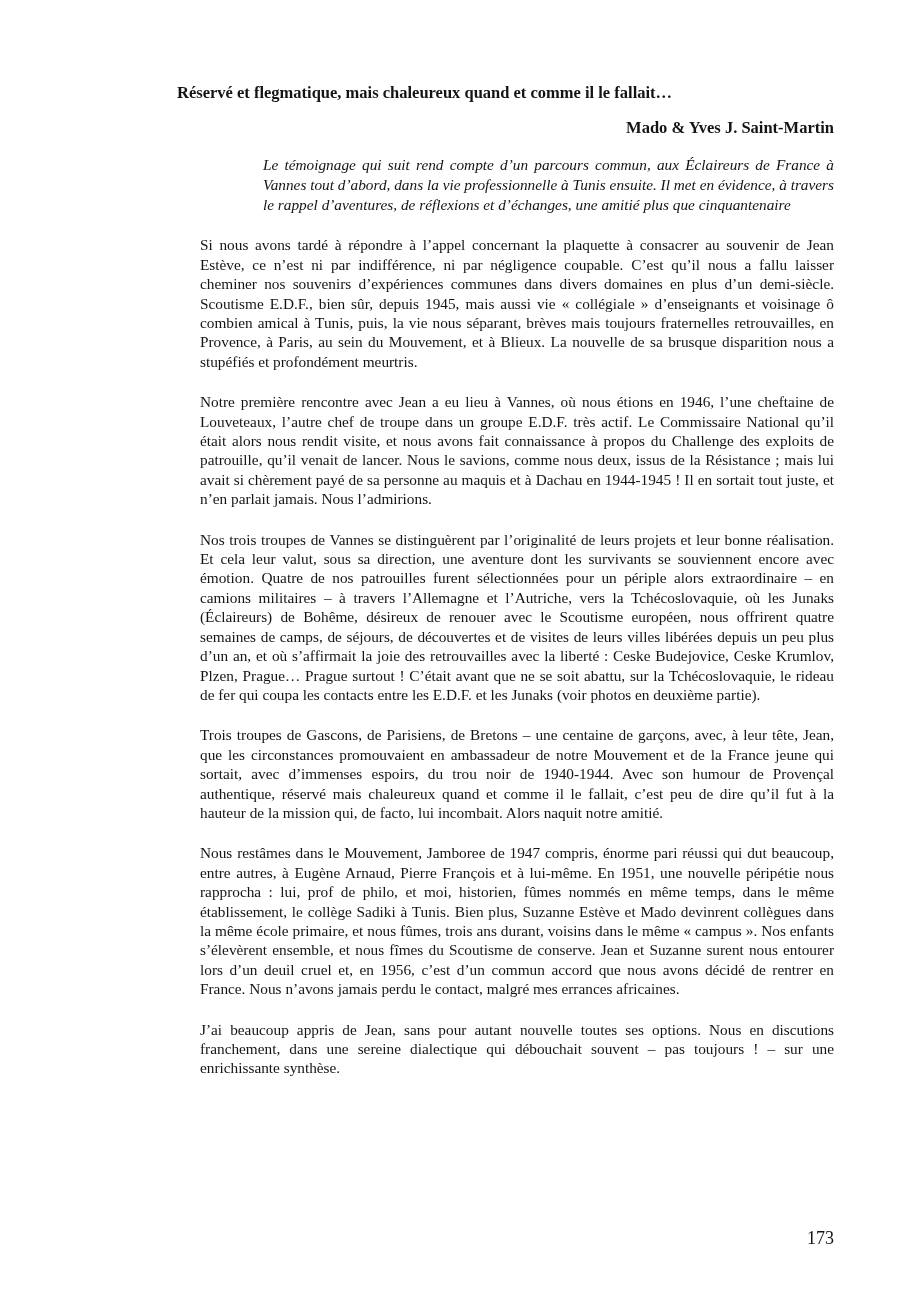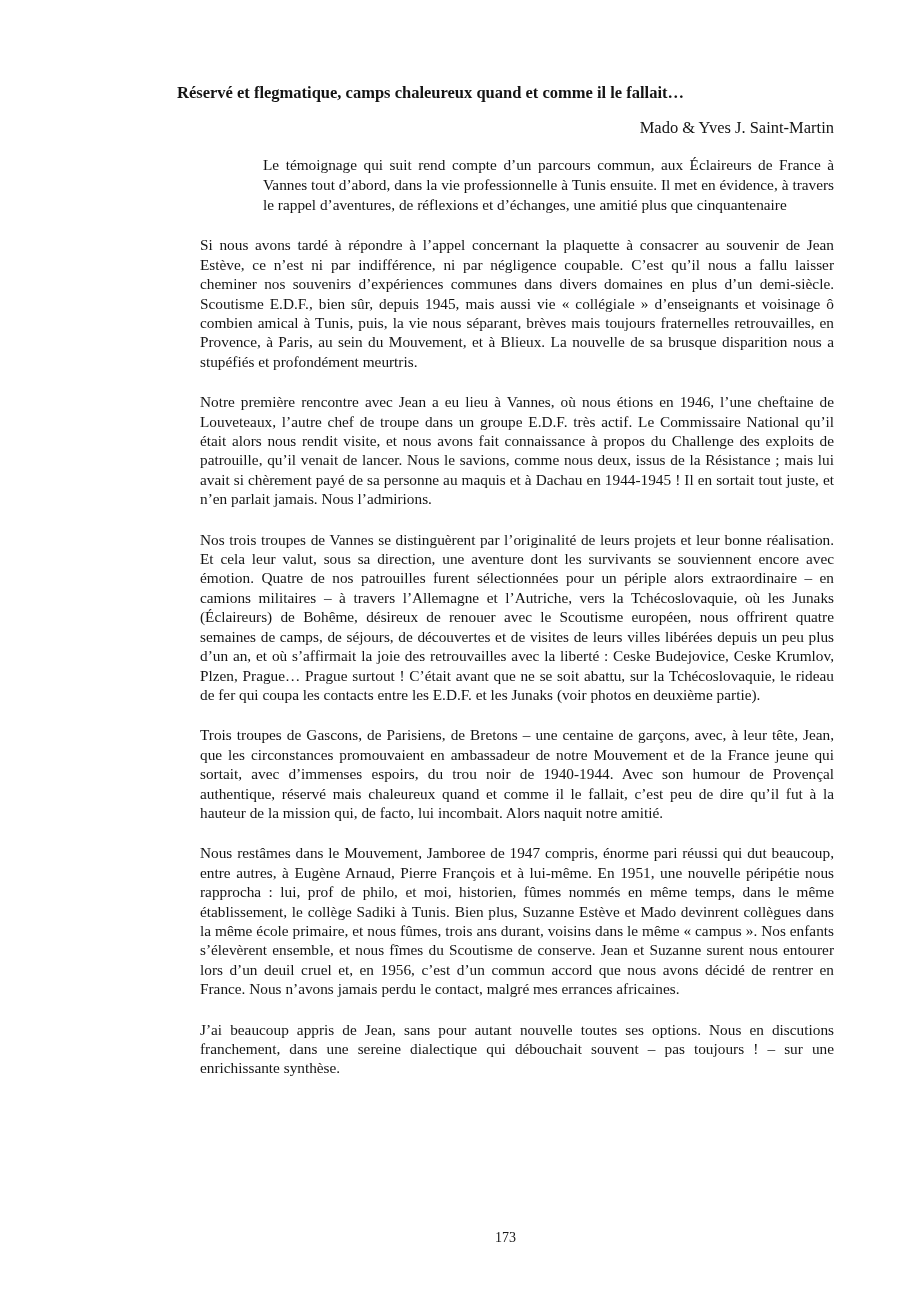--- a/index.html
+++ b/index.html
@@ -20,56 +20,57 @@
     width: 657px;
   }
   .title {
     font-size: 16.5px;
     font-weight: bold;
     line-height: 20px;
     margin: 0;
   }
   .byline {
     font-size: 16.5px;
-    font-weight: normal;
+    font-weight: bold;
     line-height: 20px;
     text-align: right;
     margin: 15px 0 0 0;
   }
   .intro {
     margin: 17px 0 0 86px;
     width: 571px;
+    font-style: italic;
     font-size: 15.3px;
     line-height: 19.8px;
     text-align: justify;
   }
   .body-paragraphs { margin-top: 14px; margin-left: 23px; }
   .body-para {
     font-size: 15.3px;
     line-height: 19.4px;
     text-align: justify;
     margin: 21px 0 0 0;
   }
   .it { }
   .page-number {
     position: absolute;
     left: 177px;
     top: 1230px;
     width: 657px;
-    text-align: center;
-    font-size: 14px;
+    text-align: right;
+    font-size: 18px;
     line-height: 16px;
   }
 </style>
 </head>
 <body>
 
 <div class="page">
   <div class="column">
-    <h1 class="title">Réservé et flegmatique, camps chaleureux quand et comme il le fallait…</h1>
+    <h1 class="title">Réservé et flegmatique, mais chaleureux quand et comme il le fallait…</h1>
     <div class="byline">Mado &amp; Yves J. Saint-Martin</div>
     <div class="intro">Le témoignage qui suit rend compte d’un parcours commun, aux Éclaireurs de France à Vannes tout d’abord, dans la vie professionnelle à Tunis ensuite. Il met en évidence, à travers le rappel d’aventures, de réflexions et d’échanges, une amitié plus que cinquantenaire</div>
     <div class="body-paragraphs">
         <p class="body-para"><span>Si nous avons tardé à répondre à l’appel concernant la plaquette à consacrer au souvenir de Jean Estève, ce n’est ni par indifférence, ni par négligence coupable. C’est qu’il nous a fallu laisser cheminer nos souvenirs d’expériences communes dans divers domaines en plus d’un demi-siècle. Scoutisme E.D.F., bien sûr, depuis 1945, mais aussi vie « collégiale » d’enseignants et voisinage ô combien amical à Tunis, puis, la vie nous séparant, brèves mais toujours fraternelles retrouvailles, en Provence, à Paris, au sein du Mouvement, et à Blieux. La nouvelle de sa brusque disparition nous a stupéfiés et profondément meurtris.</span></p>
         <p class="body-para"><span>Notre première rencontre avec Jean a eu lieu à Vannes, où nous étions en 1946, l’une cheftaine de Louveteaux, l’autre chef de troupe dans un groupe E.D.F. très actif. Le Commissaire National qu’il était alors nous rendit visite, et nous avons fait connaissance à propos du </span><span class="it">Challenge des exploits de patrouille</span><span>, qu’il venait de lancer. Nous le savions, comme nous deux, issus de la Résistance ; mais lui avait si chèrement payé de sa personne au maquis et à Dachau en 1944-1945 ! Il en sortait tout juste, et n’en parlait jamais. Nous l’admirions.</span></p>
         <p class="body-para"><span>Nos trois troupes de Vannes se distinguèrent par l’originalité de leurs projets et leur bonne réalisation. Et cela leur valut, sous sa direction, une aventure dont les survivants se souviennent encore avec émotion. Quatre de nos patrouilles furent sélectionnées pour un périple alors extraordinaire – en camions militaires – à travers l’Allemagne et l’Autriche, vers la Tchécoslovaquie, où les Junaks (Éclaireurs) de Bohême, désireux de renouer avec le Scoutisme européen, nous offrirent quatre semaines de camps, de séjours, de découvertes et de visites de leurs villes libérées depuis un peu plus d’un an, et où s’affirmait la joie des retrouvailles avec la liberté : Ceske Budejovice, Ceske Krumlov, Plzen, Prague… Prague surtout ! C’était avant que ne se soit abattu, sur la Tchécoslovaquie, le rideau de fer qui coupa les contacts entre les E.D.F. et les Junaks </span><span class="it">(voir photos en deuxième partie).</span></p>
         <p class="body-para"><span>Trois troupes de Gascons, de Parisiens, de Bretons – une centaine de garçons, avec, à leur tête, Jean, que les circonstances promouvaient en ambassadeur de notre Mouvement et de la France jeune qui sortait, avec d’immenses espoirs, du trou noir de 1940-1944. Avec son humour de Provençal authentique, réservé mais chaleureux quand et comme il le fallait, c’est peu de dire qu’il fut à la hauteur de la mission qui, de facto, lui incombait. Alors naquit notre amitié.</span></p>
         <p class="body-para"><span>Nous restâmes dans le Mouvement, Jamboree de 1947 compris, énorme pari réussi qui dut beaucoup, entre autres, à Eugène Arnaud, Pierre François et à lui-même. En 1951, une nouvelle péripétie nous rapprocha : lui, prof de philo, et moi, historien, fûmes nommés en même temps, dans le même établissement, le collège Sadiki à Tunis. Bien plus, Suzanne Estève et Mado devinrent collègues dans la même école primaire, et nous fûmes, trois ans durant, voisins dans le même « campus ». Nos enfants s’élevèrent ensemble, et nous fîmes du Scoutisme de conserve. Jean et Suzanne surent nous entourer lors d’un deuil cruel et, en 1956, c’est d’un commun accord que nous avons décidé de rentrer en France. Nous n’avons jamais perdu le contact, malgré mes errances africaines.</span></p>
         <p class="body-para"><span>J’ai beaucoup appris de Jean, sans pour autant nouvelle toutes ses options. Nous en discutions franchement, dans une sereine dialectique qui débouchait souvent – pas toujours ! – sur une enrichissante synthèse.</span></p>
       </div>

